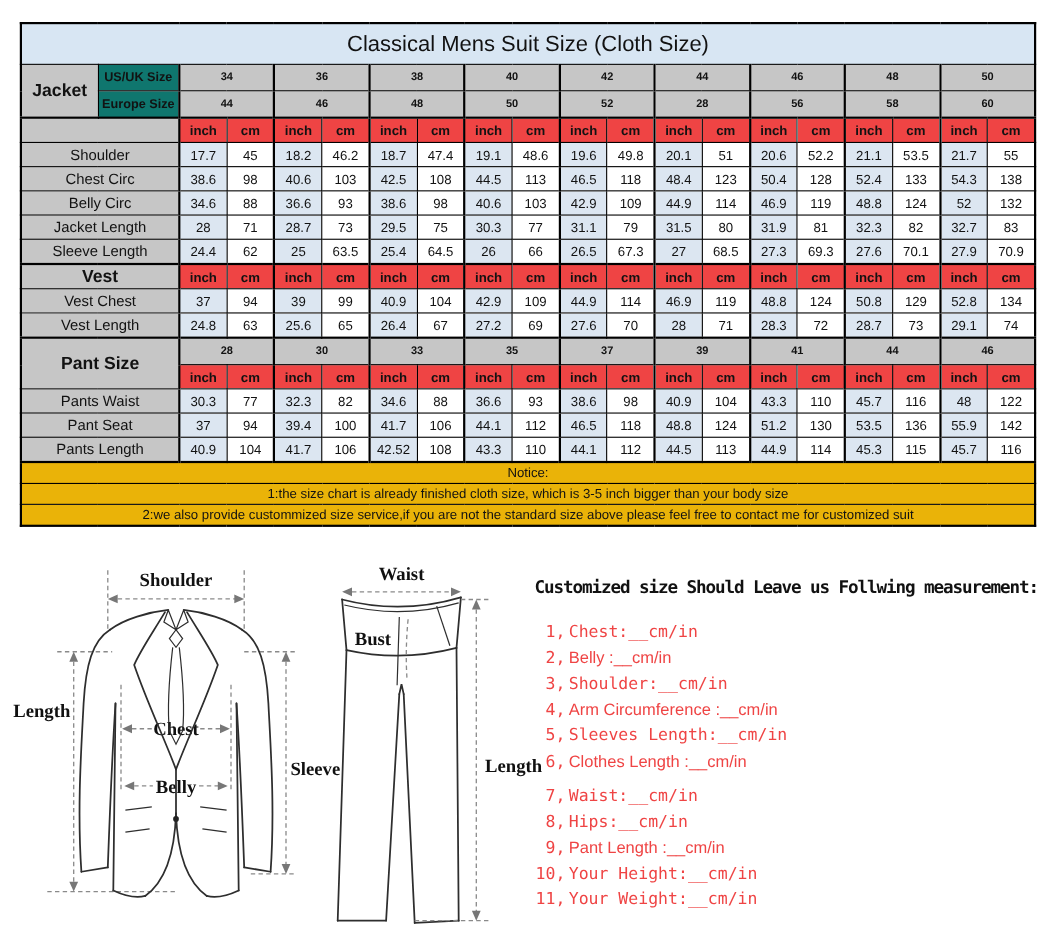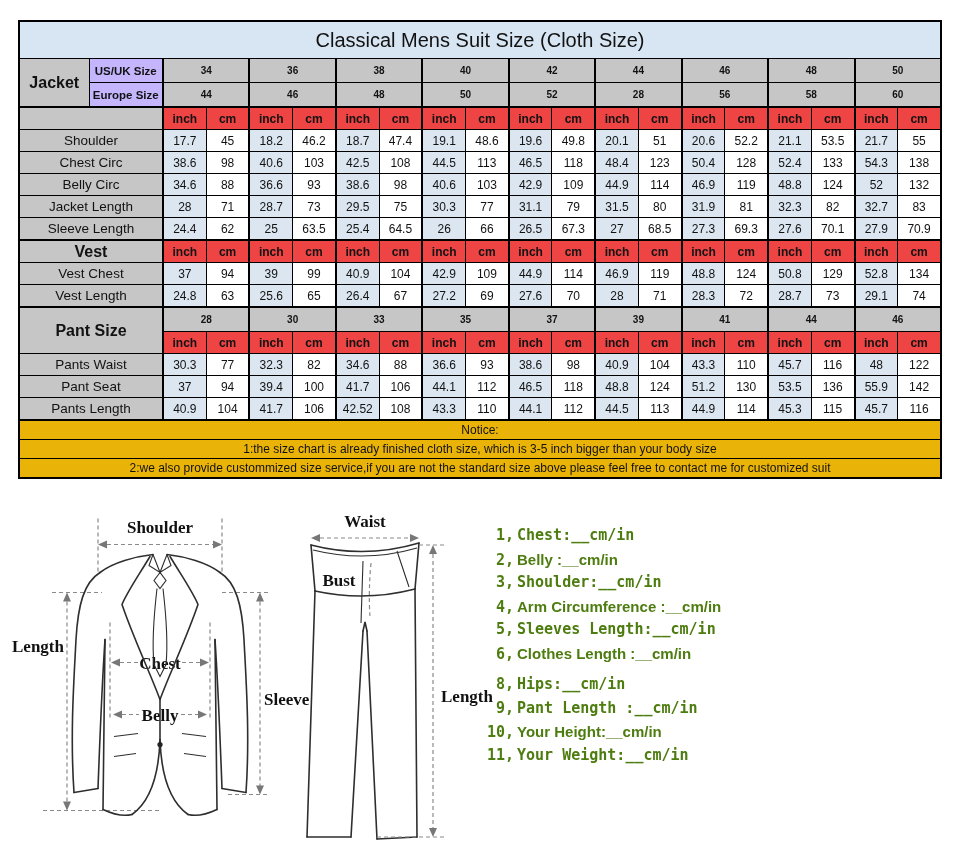--- a/index.html
+++ b/index.html
@@ -6,21 +6,21 @@
   .page { position:relative; width:960px; height:855px; background:#ffffff; overflow:hidden;
           font-family:"Liberation Sans", sans-serif; }
 
   
   .chart-wrap { position:absolute; left:18px; top:20px; }
   table.chart { border-collapse:collapse; table-layout:fixed; width:924px; border:2px solid #000; }
   table.chart td { border:1px solid #000; text-align:center; vertical-align:middle;
                    color:#121212; overflow:hidden; white-space:nowrap; padding:0; }
   td.title   { height:36px; background:#d8e6f3; font-size:20px; font-weight:normal; border-bottom:2px solid #000; }
   td.sec     { background:#c6c6c6; font-weight:bold; font-size:16px; }
-  td.sublbl  { background:#c4b5fd; font-weight:bold; font-size:11.5px; }
+  td.sublbl  { background:#0f766e; font-weight:bold; font-size:11.5px; }
   td.num     { background:#c6c6c6; font-weight:bold; font-size:10px; height:23px;margin-top:40px; }
   td.g       { background:#c6c6c6; }
   td.u       { background:#ef4444; font-weight:bold; font-size:12px; height:21px; }
   td.lbl     { background:#c6c6c6; font-size:13.5px; height:21px; }
   td.v       { font-size:12px; height:21px; background:#ffffff; }
   td.v.inch  { background:#dce6f1; }
   .grp       { border-left:2px solid #000 !important; }
   tr.thick td { border-top:2px solid #000; }
   td.notice-td { text-align:left; font-size:12px; height:18px; padding:1px 0 1px 4px; background:#eab308; }
 
@@ -32,22 +32,22 @@
   .dash       { stroke:#8a8a8a; stroke-width:1.2; fill:none; stroke-dasharray:4 3; }
   .ah         { fill:#777; stroke:none; }
   .diag-label { font-family:"Liberation Serif", serif; font-weight:bold; font-size:17px; fill:#111; }
 
   
   .custom-block { position:absolute; left:486px; top:524px; width:470px; }
   .c-title { font-family:"DejaVu Sans Mono", monospace; font-weight:bold; font-size:16px;
              letter-spacing:-1px; color:#111; margin-bottom:20px; white-space:nowrap; }
   .c-group { }
   .c-group2 { margin-top:8px; }
-  .c-item { font-family:"DejaVu Sans Mono", monospace; font-weight:bold; font-size:15px;
-            color:#4d7c0f; height:23.5px; line-height:23.5px; white-space:nowrap; }
+  .c-item { font-family:"DejaVu Sans Mono", monospace; font-weight:normal; font-size:15px;
+            color:#ef4444; height:23.5px; line-height:23.5px; white-space:nowrap; }
   .c-num  { display:inline-block; width:28px; text-align:right; margin-right:3px; }
   
   .c-group1 .c-item:nth-child(even) .c-label,
   .c-group1 .c-item:nth-child(even) .c-val,
   .c-group2 .c-item:nth-child(3) .c-label,
   .c-group2 .c-item:nth-child(3) .c-val { font-family:"Liberation Sans", sans-serif; font-size:15px; }
 </style>
 </head>
 <body>
 
@@ -511,29 +511,31 @@
 
     <line class="dash" x1="124" y1="40" x2="150" y2="40"></line>
     <line class="dash" x1="82" y1="332" x2="150" y2="332"></line>
     <line class="dash" x1="138" y1="42" x2="138" y2="330"></line>
     <path class="ah" d="M138,40 l-4,9 h8 z"></path>
       <path class="ah" d="M138,332 l-4,-9 h8 z"></path>
     <text class="diag-label" x="146" y="197">Length</text>
   </svg>
 
   <div class="custom-block">
+    <div class="c-title">Customized size Should Leave us Follwing measurement:</div>
     <div class="c-group c-group1" id="cust-group1">
         <div class="c-item"><span class="c-num">1,</span><span class="c-label">Chest:</span><span class="c-val">__cm/in</span></div>
         <div class="c-item"><span class="c-num">2,</span><span class="c-label">Belly :</span><span class="c-val">__cm/in</span></div>
         <div class="c-item"><span class="c-num">3,</span><span class="c-label">Shoulder:</span><span class="c-val">__cm/in</span></div>
         <div class="c-item"><span class="c-num">4,</span><span class="c-label">Arm Circumference :</span><span class="c-val">__cm/in</span></div>
         <div class="c-item"><span class="c-num">5,</span><span class="c-label">Sleeves Length:</span><span class="c-val">__cm/in</span></div>
         <div class="c-item"><span class="c-num">6,</span><span class="c-label">Clothes Length :</span><span class="c-val">__cm/in</span></div>
       </div>
     <div class="c-group c-group2" id="cust-group2">
+        <div class="c-item"><span class="c-num">7,</span><span class="c-label">Waist:</span><span class="c-val">__cm/in</span></div>
         <div class="c-item"><span class="c-num">8,</span><span class="c-label">Hips:</span><span class="c-val">__cm/in</span></div>
         <div class="c-item"><span class="c-num">9,</span><span class="c-label">Pant Length :</span><span class="c-val">__cm/in</span></div>
         <div class="c-item"><span class="c-num">10,</span><span class="c-label">Your Height:</span><span class="c-val">__cm/in</span></div>
         <div class="c-item"><span class="c-num">11,</span><span class="c-label">Your Weight:</span><span class="c-val">__cm/in</span></div>
       </div>
   </div>
 
 </div>
 
 </body></html>

